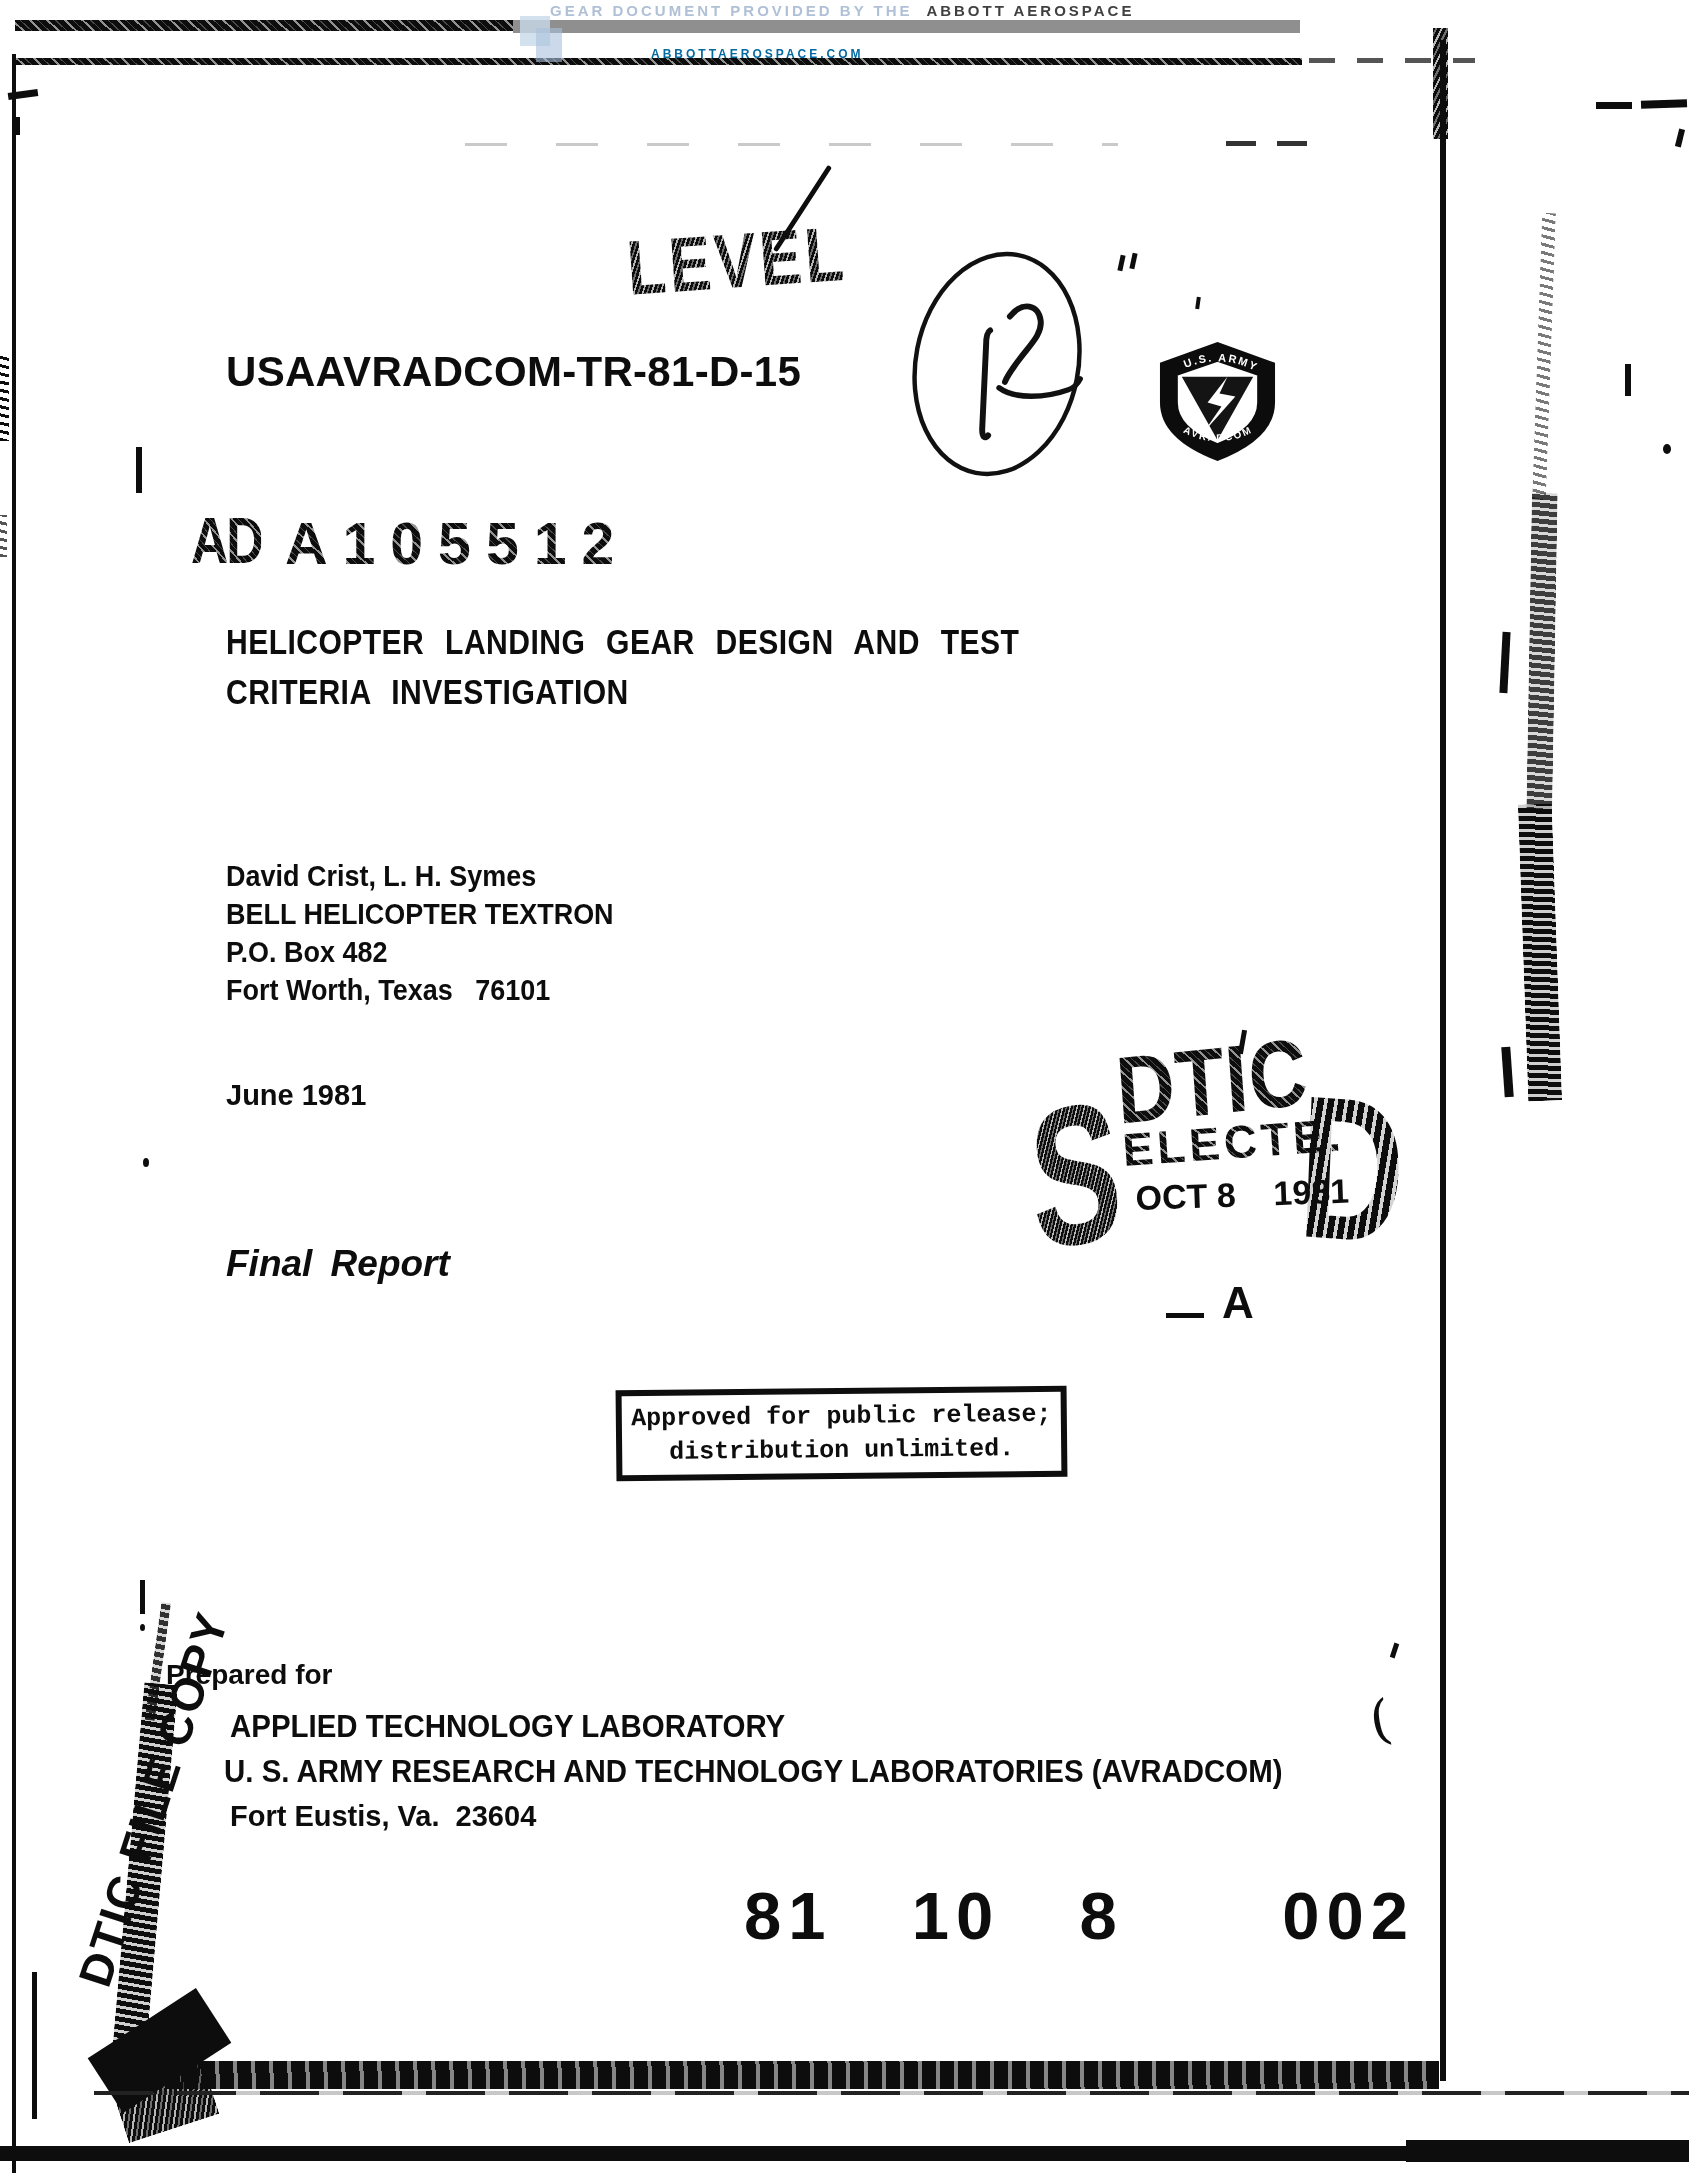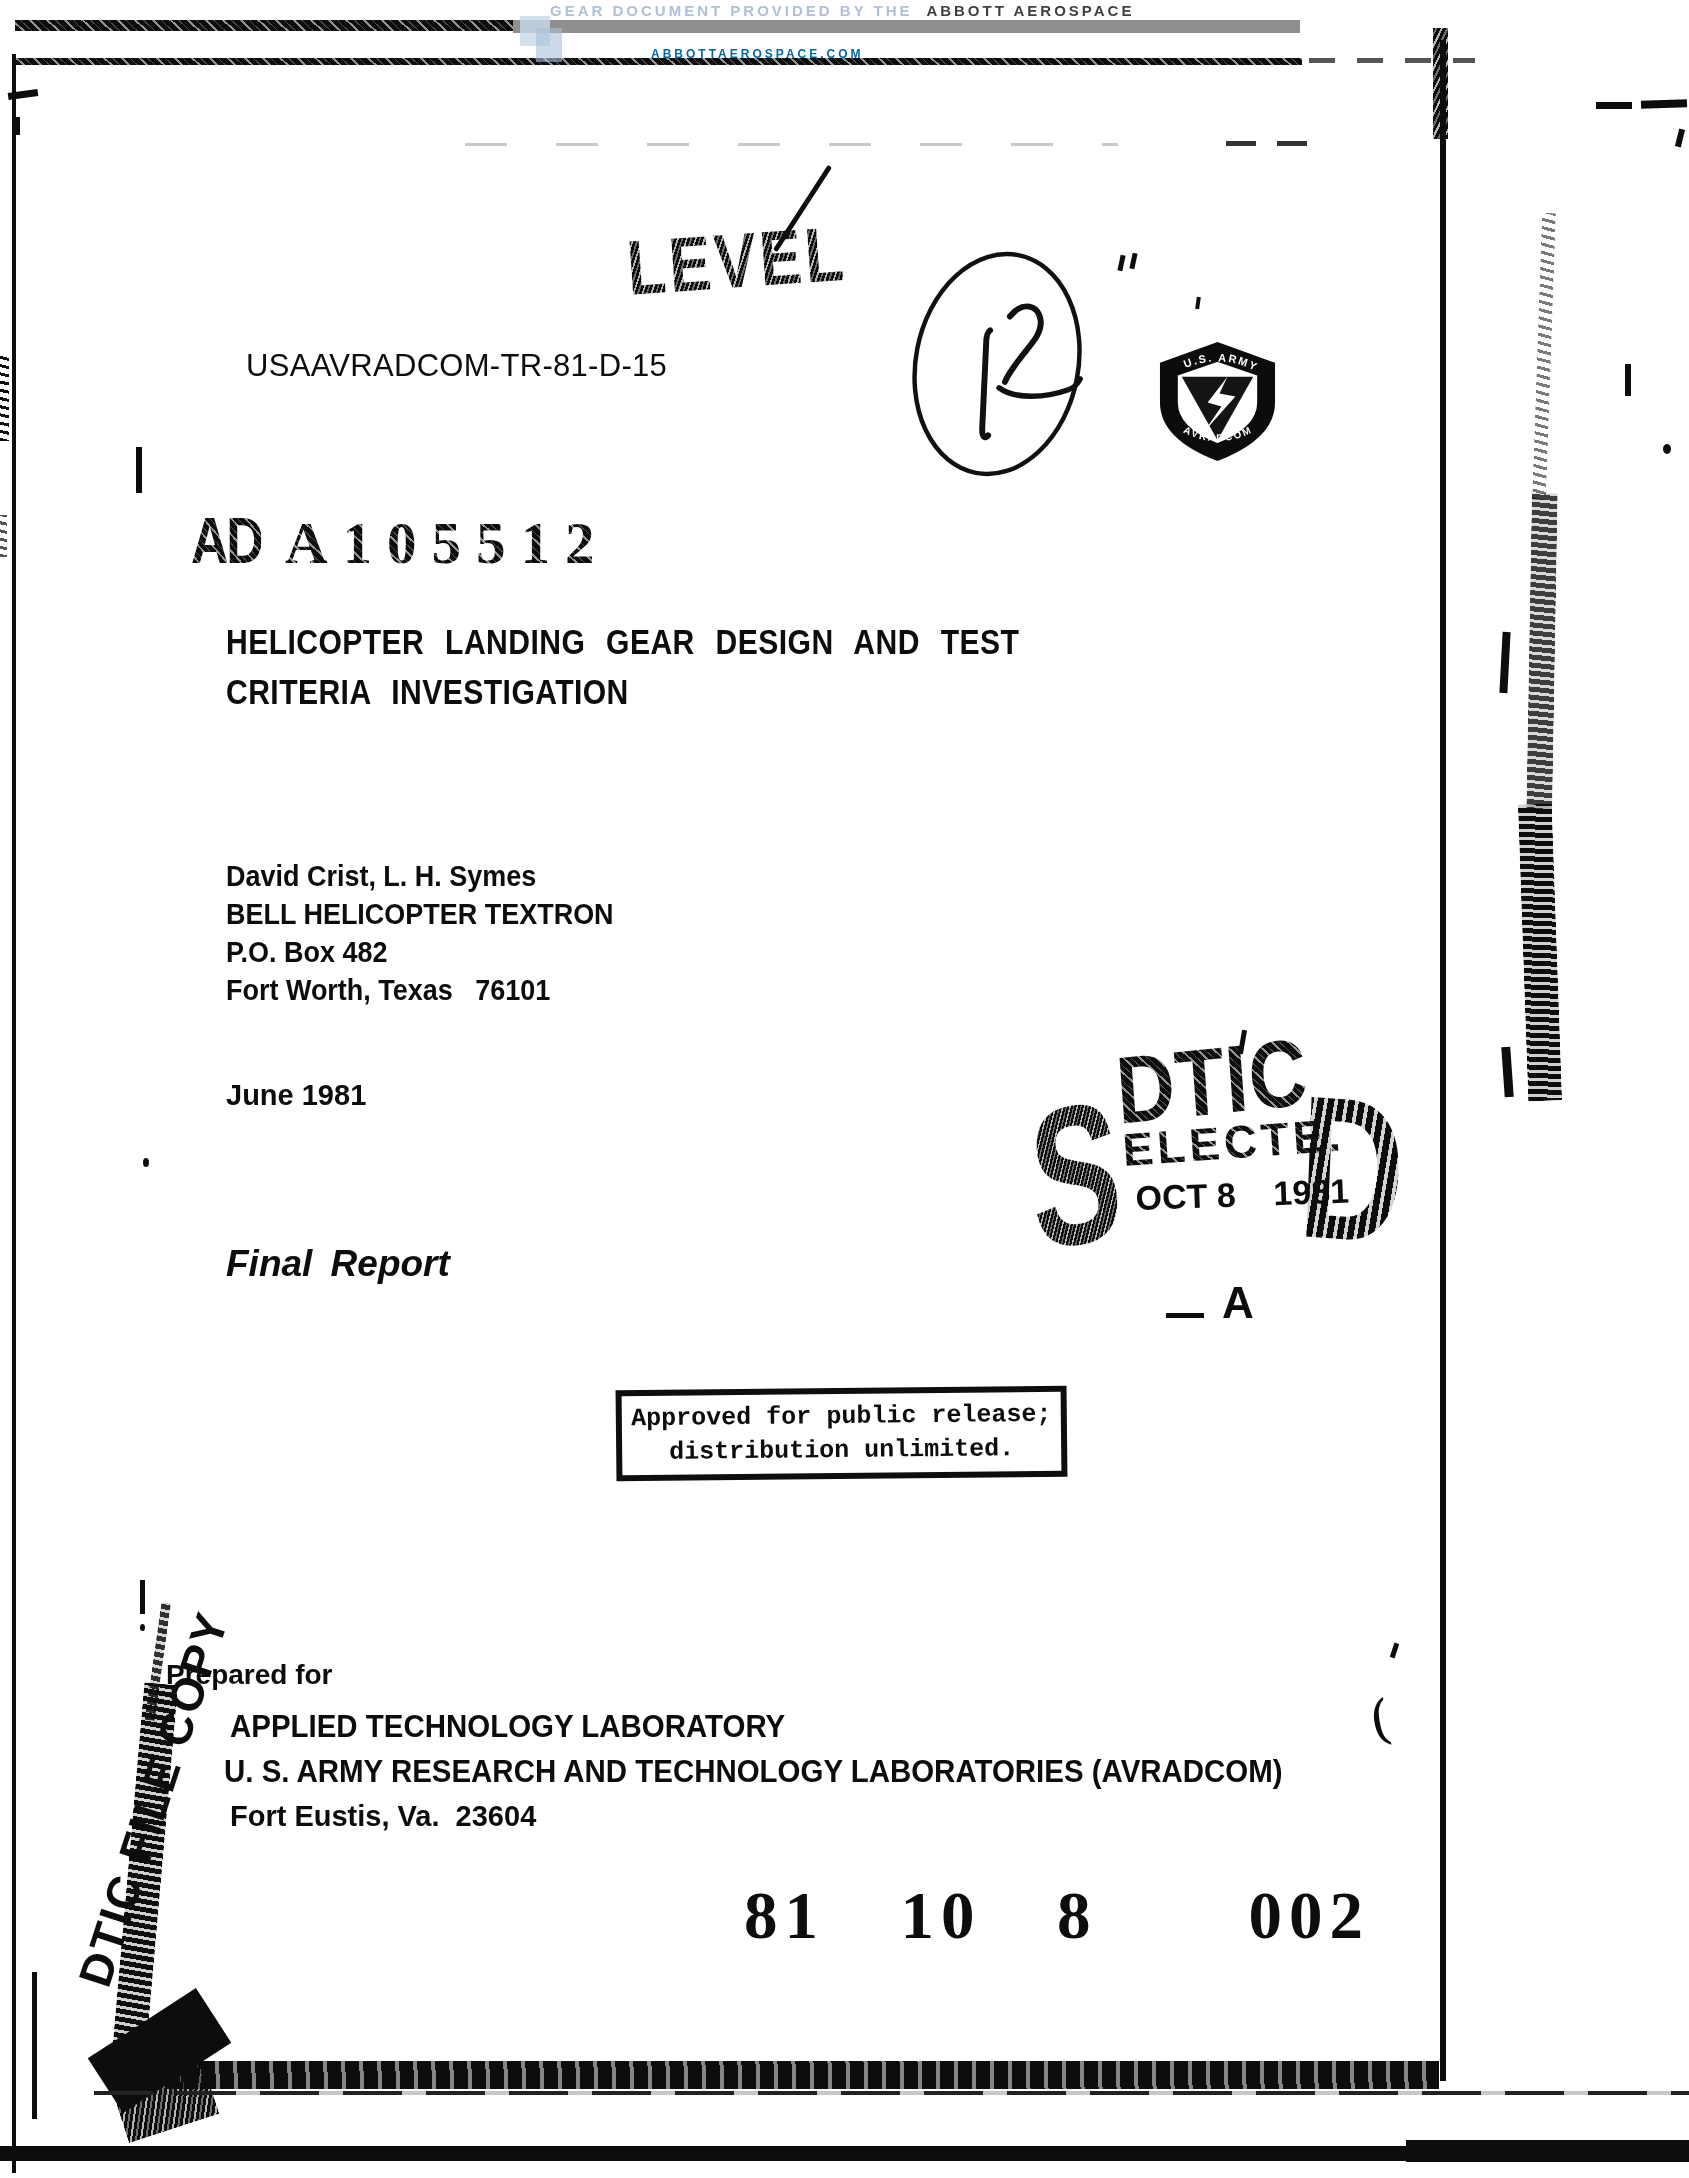--- a/index.html
+++ b/index.html
@@ -15,24 +15,24 @@
         mask-image:repeating-linear-gradient(-64deg,#000 0 3px,rgba(0,0,0,.3) 3px 5px,#000 5px 8px,rgba(0,0,0,.6) 8px 10px);}
   .gr3{-webkit-mask-image:repeating-linear-gradient(100deg,#000 0 9px,rgba(0,0,0,.18) 9px 14px);
         mask-image:repeating-linear-gradient(100deg,#000 0 9px,rgba(0,0,0,.18) 9px 14px);}
   .streak{-webkit-mask-image:repeating-linear-gradient(5deg,#000 0 5px,rgba(0,0,0,.2) 5px 8px);
           mask-image:repeating-linear-gradient(5deg,#000 0 5px,rgba(0,0,0,.2) 5px 8px);}
   .speck{-webkit-mask-image:repeating-linear-gradient(13deg,#000 0 3px,transparent 3px 8px);
          mask-image:repeating-linear-gradient(13deg,#000 0 3px,transparent 3px 8px);}
   .ragged{-webkit-mask-image:repeating-linear-gradient(88deg,#000 0 14px,rgba(0,0,0,.5) 14px 18px);
           mask-image:repeating-linear-gradient(88deg,#000 0 14px,rgba(0,0,0,.5) 14px 18px);}
   .title-l{font-size:35px;font-weight:800;word-spacing:14px;letter-spacing:0.5px;transform:scaleX(.86);transform-origin:left top;}
-  .rptnum{font-size:31px;font-weight:400;letter-spacing:0.3px;margin-left:20px;}
+  .rptnum{font-size:42px;font-weight:700;letter-spacing:0.3px;}
   .body29{font-size:29px;font-weight:700;line-height:38px;transform:scaleX(.93);transform-origin:left top;}
   .agency{font-weight:800;transform:scaleX(.95);transform-origin:left top;}
-  .serif{font-family:Liberation Serif, serif;text-align:center;}
+  .serif{font-family:Liberation Sans, sans-serif;text-align:center;}
   .mono{font-family:"Liberation Mono",monospace;}
   .wm{color:#a9bdd6;}
 </style>
 </head>
 <body>
 
 <div class="page">
 
   <div class="abs ink gr1" style="left:15px;top:20px;width:500px;height:11px;"></div>
   <div class="abs" style="left:513px;top:20px;width:787px;height:13px;background:#8f8f8f;"></div>

